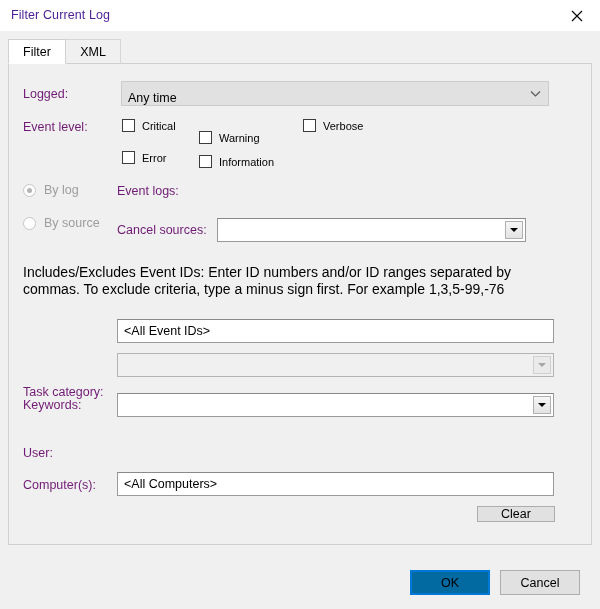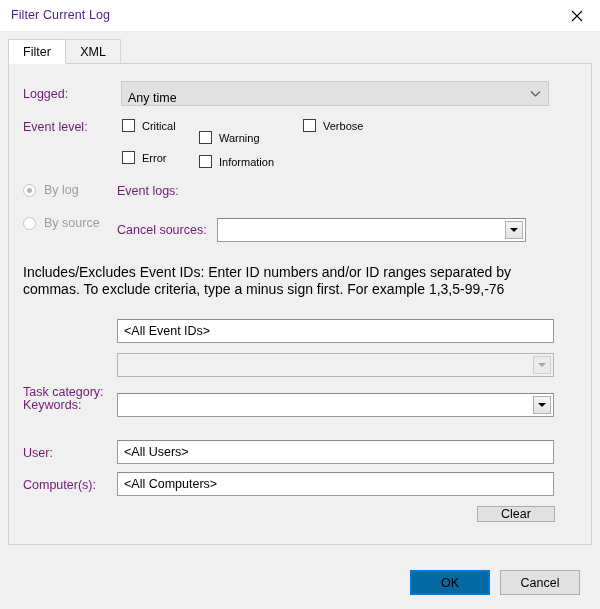--- a/index.html
+++ b/index.html
@@ -346,23 +346,20 @@
 
   <div class="label" style="left:14px; top:334px;">Keywords:</div>
   <div class="combo" style="left:108px; top:329px; width:437px; height:24px;">
     <span class="combo-text"></span>
     <span class="dropbtn">
       <span class="tri"></span>
     </span>
   </div>
 
   <div class="label" style="left:14px; top:382px;">User:</div>
-  <div class="textbox" style="left:108px; top:376px; width:437px; height:24px;">
-    <span>&lt;All Users&gt;</span>
-  </div>
 
   <div class="label" style="left:14px; top:414px;">Computer(s):</div>
   <div class="textbox" style="left:108px; top:408px; width:437px; height:24px;">
     <span>&lt;All Computers&gt;</span>
   </div>
 
   <div class="btn" style="left:468px; top:442px; width:78px; height:16px;">
     <span>Clear</span>
   </div>
 

